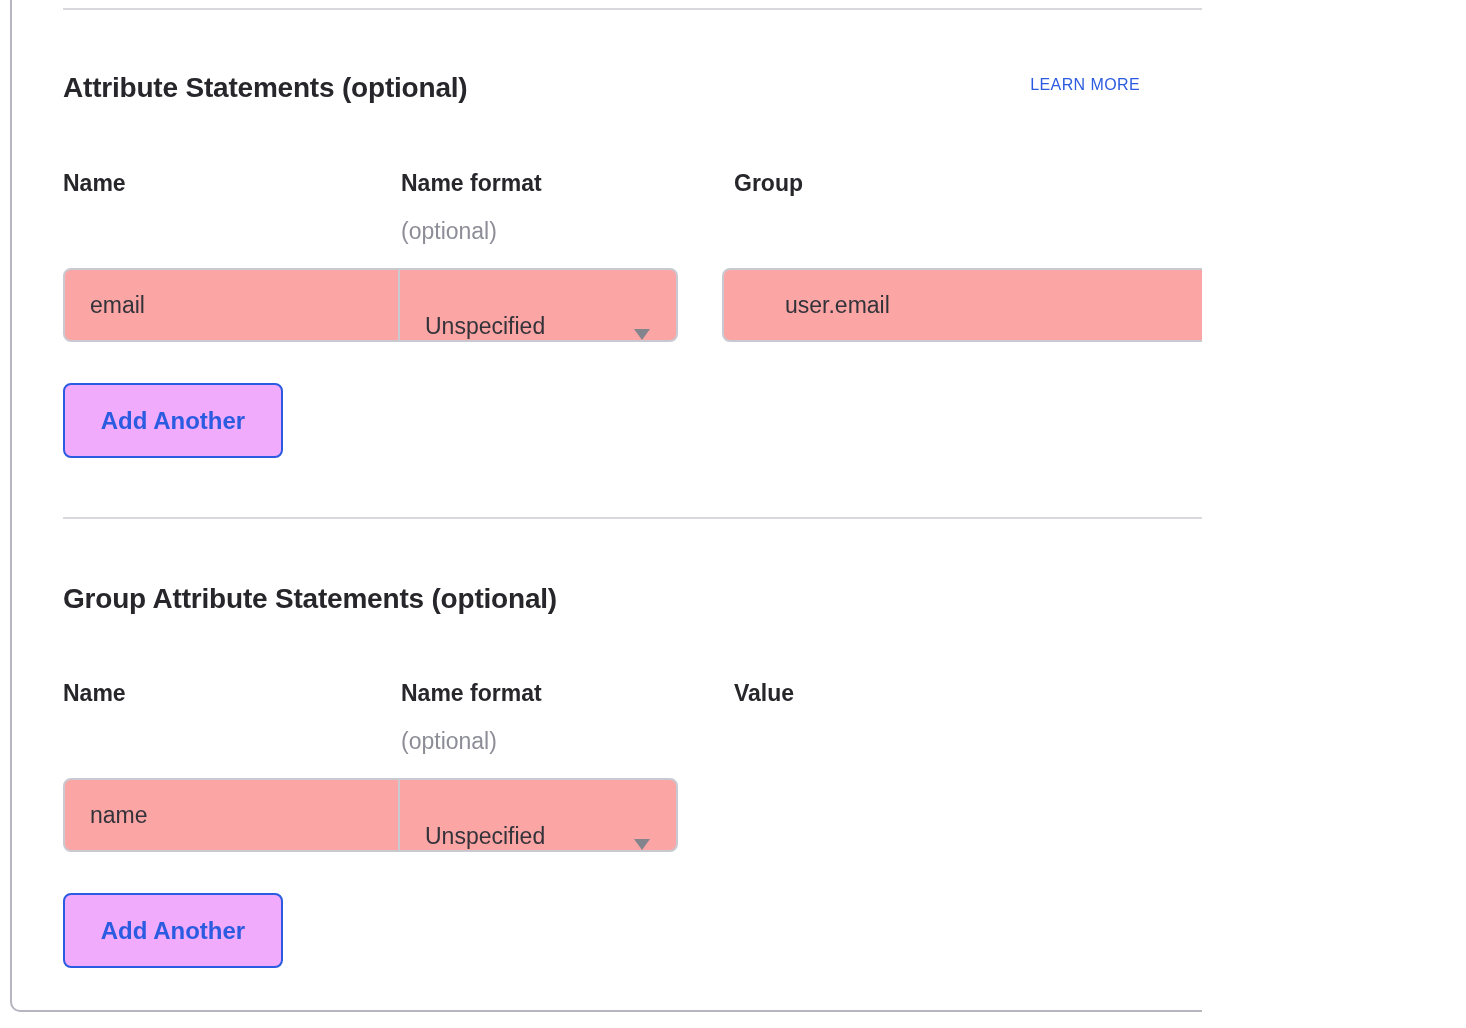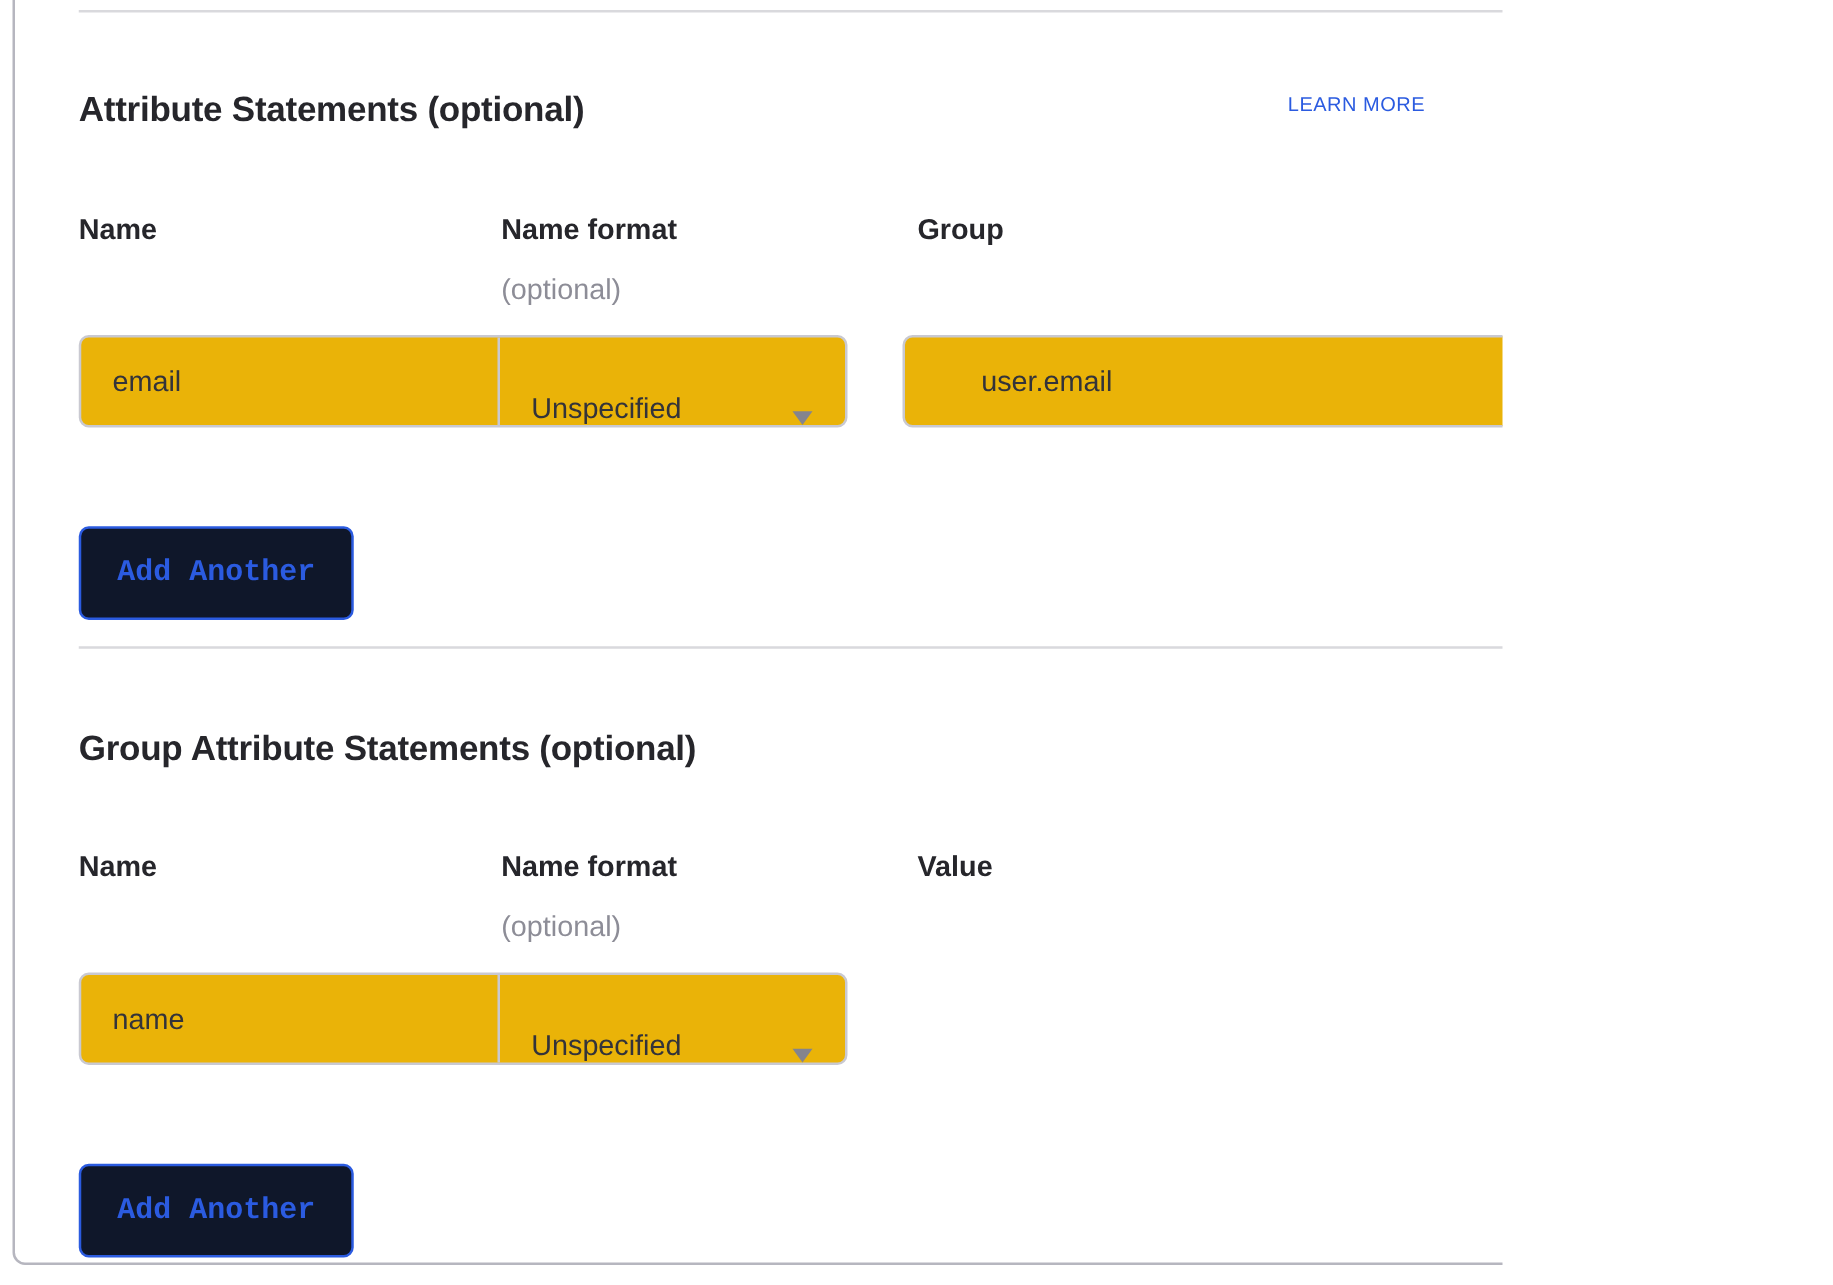--- a/index.html
+++ b/index.html
@@ -47,21 +47,21 @@
   }
   .optional-note {
     position:absolute;
     font-size:23px; font-weight:400; color:#8d8d97;
   }
 
   .ctl-group {
     position:absolute; height:74px;
     display:flex; align-items:stretch;
     border:2px solid #c9c9d1; border-radius:8px;
-    background:#eab308;
+    background:#fca5a5;
   }
   .seg { display:flex; align-items:center; position:relative; }
   .seg + .seg { border-left:2px solid #c9c9d1;align-items:flex-end; }
 
   .text-input {
     border:none; outline:none; background:transparent;
     font-family:"Liberation Sans", sans-serif;
     font-size:23px; color:#33333a;
     width:100%; height:100%; padding:0 20px 0 25px;
   }
@@ -73,25 +73,24 @@
     width:0; height:0;
     border-left:8px solid transparent;
     border-right:8px solid transparent;
     border-top:11px solid #84848d;
     flex:0 0 auto;
   }
   .arrow-seg { justify-content:center; cursor:pointer; }
 
   .add-btn {
     position:absolute; left:63px; width:220px; height:75px;
-    background:#0f172a; border:2px solid #2b5be0; border-radius:8px;
-    color:#2b5be0; font-family:Liberation Mono, monospace;
+    background:#f0abfc; border:2px solid #2b5be0; border-radius:8px;
+    color:#2b5be0; font-family:Liberation Sans, sans-serif;
     font-size:24px; font-weight:700; cursor:pointer;
     text-align:center;
-    margin-top:38px;
   }
   .ab1 { top:383px; }
   .ab2 { top:893px; }
 </style>
 </head>
 <body>
 
 <div class="stage">
 
   <div class="card"></div>

